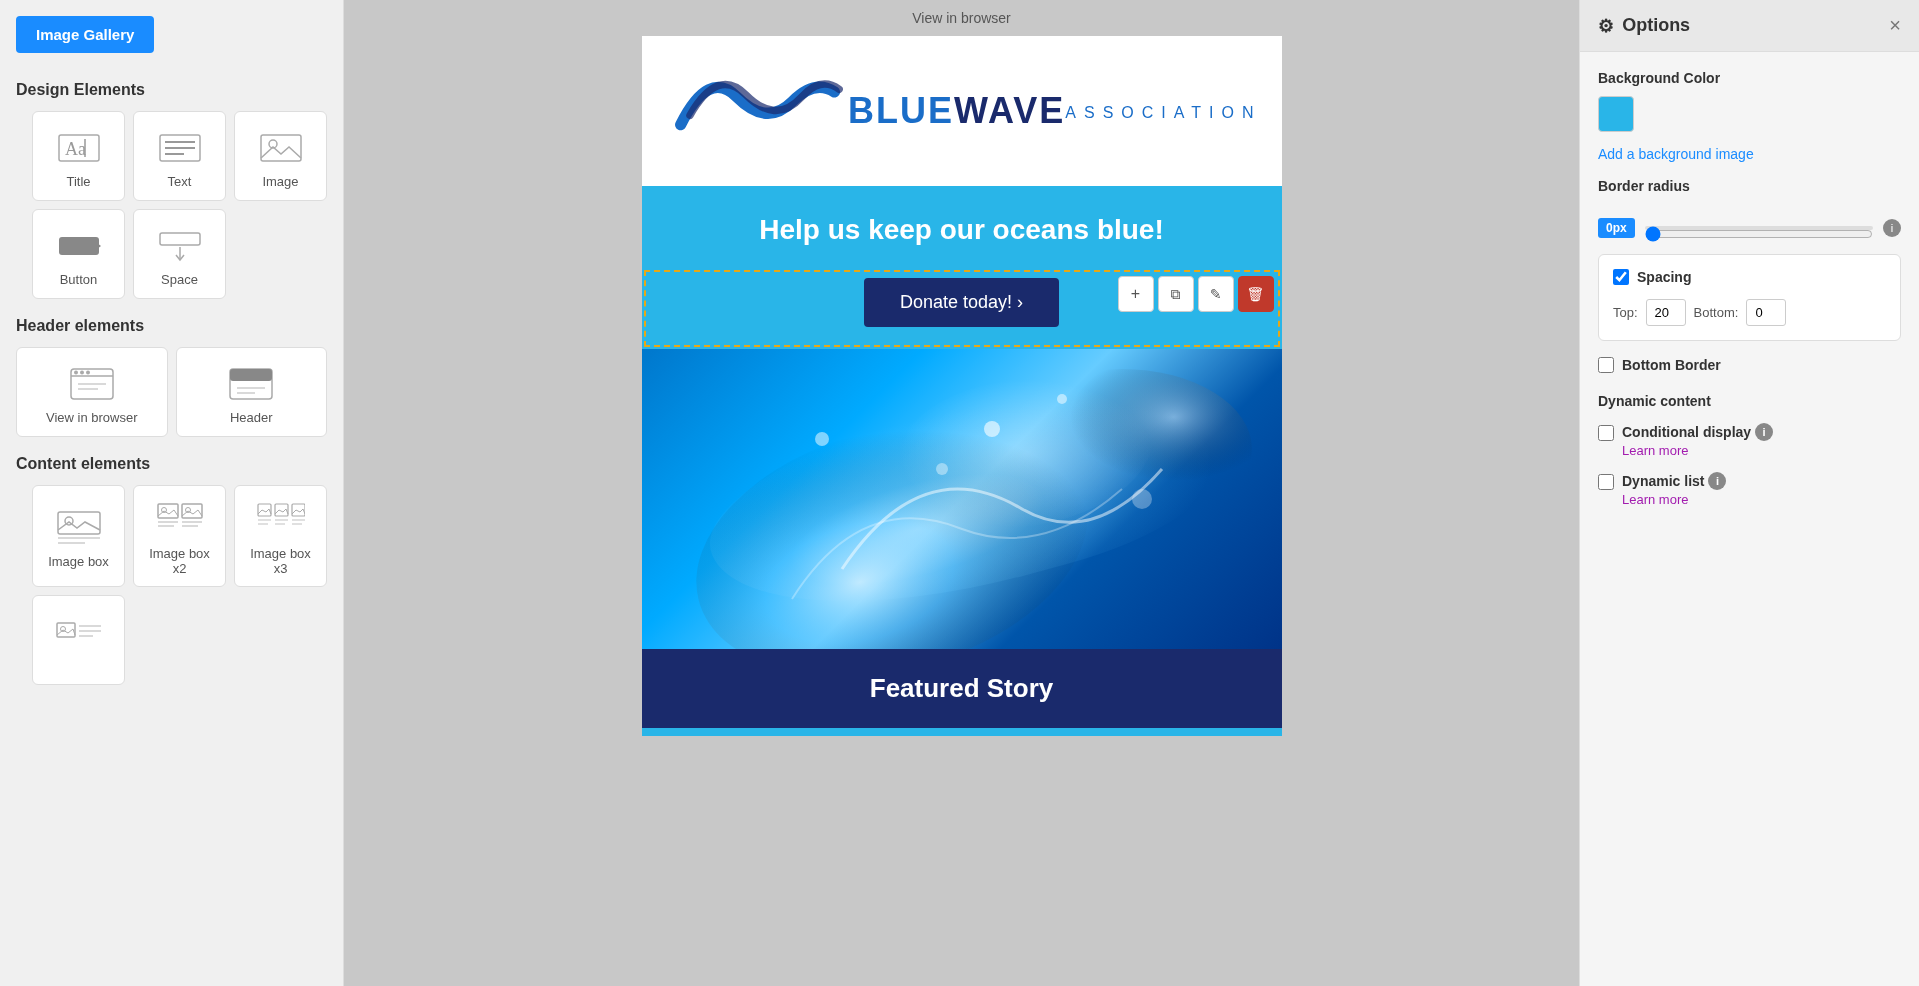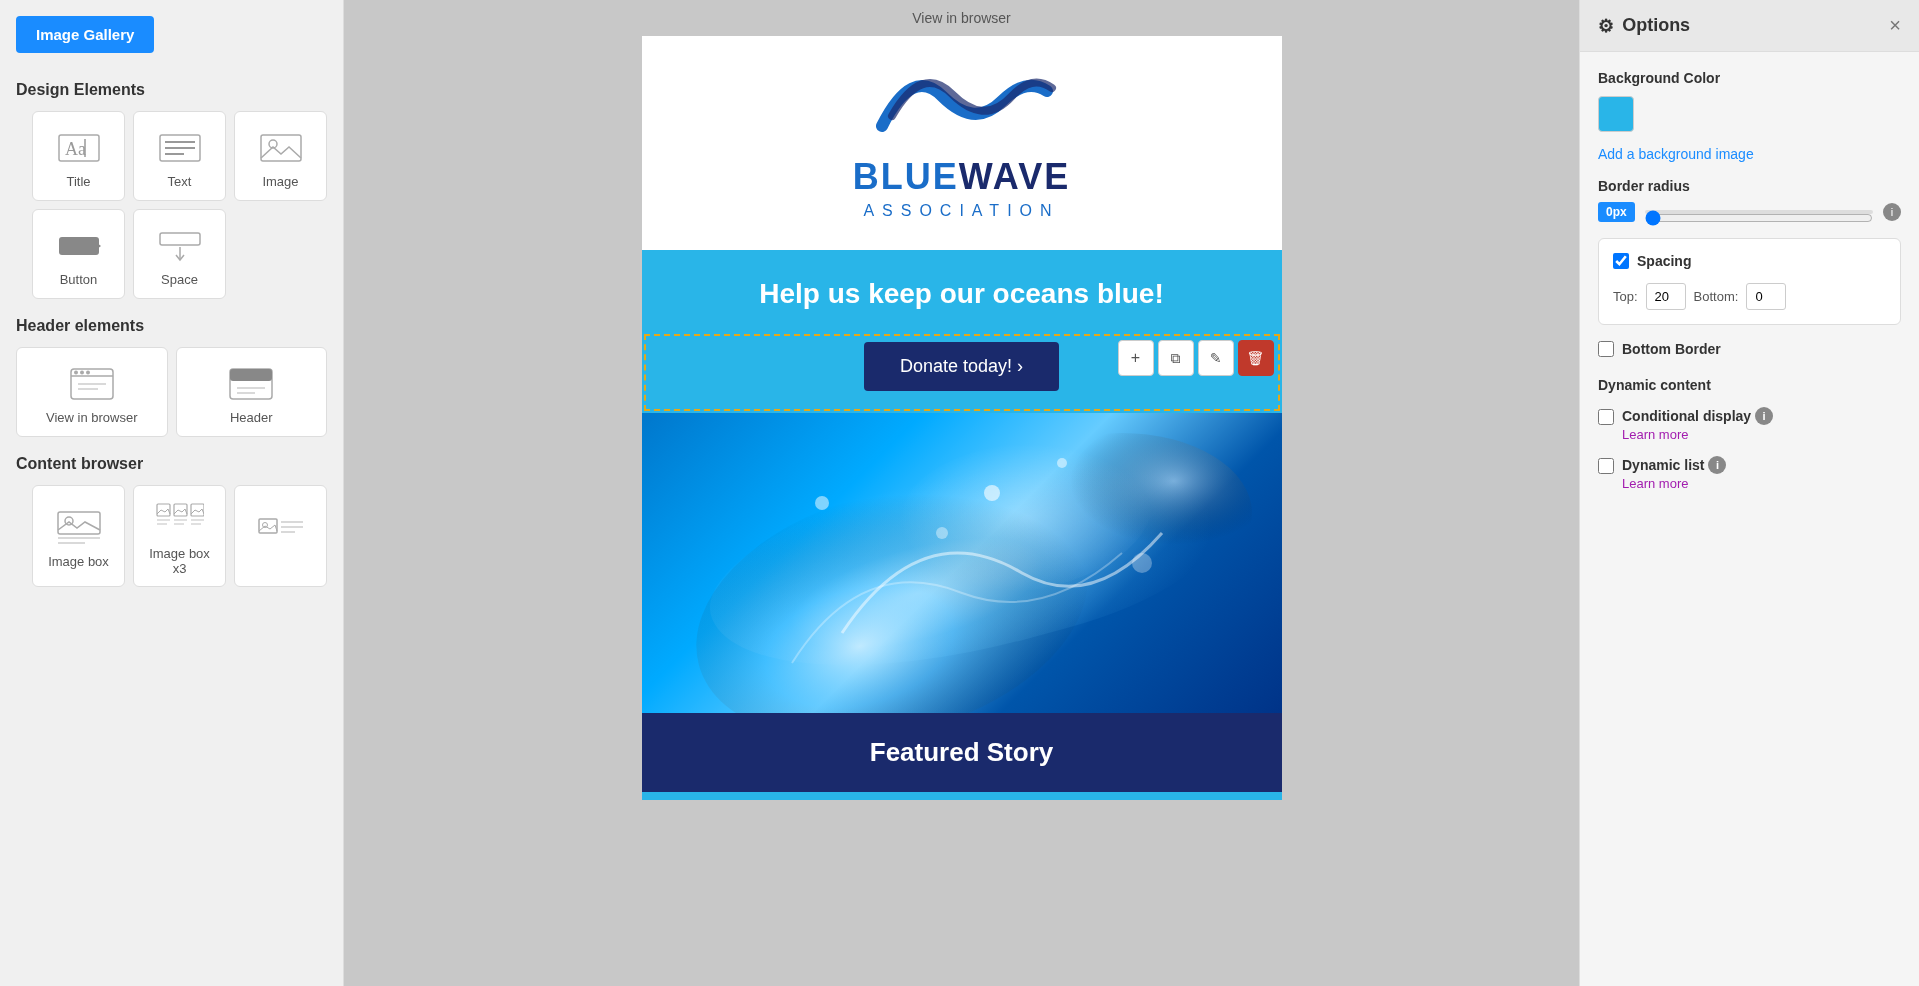--- a/index.html
+++ b/index.html
@@ -98,21 +98,21 @@
     }
 
     
     .email-header-section {
       background: white;
       padding: 30px 20px;
       text-align: center;
     }
     .email-logo {
       display: flex;
-      flex-direction: column;
+      flex-direction: row;
       align-items: center;
     }
     .wave-svg {
       margin-bottom: 10px;
     }
     .brand-name {
       font-size: 36px;
       font-weight: bold;
       letter-spacing: 2px;
     }
@@ -302,21 +302,21 @@
       font-size: 14px;
       text-decoration: none;
       display: block;
       margin-bottom: 16px;
       cursor: pointer;
     }
     .option-section-label {
       font-size: 14px;
       font-weight: bold;
       color: #333;
-      margin-bottom: 8px;
+      margin-bottom: 24px;
     }
     .border-radius-container {
       display: flex;
       align-items: center;
       gap: 10px;
       margin-bottom: 16px;
     }
     .px-badge {
       background: #1a8cff;
       color: white;
@@ -543,36 +543,53 @@
           <rect x="3" y="5" width="42" height="30" rx="3" fill="none" stroke="#aaa" stroke-width="1.5"></rect>
           <rect x="3" y="5" width="42" height="12" rx="3" fill="#888"></rect>
           <line x1="10" y1="24" x2="38" y2="24" stroke="#ccc" stroke-width="1.5"></line>
           <line x1="10" y1="29" x2="28" y2="29" stroke="#ccc" stroke-width="1.5"></line>
         </svg>
       </div>
       <span class="label">Header</span>
     </div>
   </div>
 
-  <div class="section-title">Content browser</div>
+  <div class="section-title">Content elements</div>
   <div class="element-grid">
 
     <div class="element-card">
       <div class="icon-area">
         <svg width="48" height="40" viewBox="0 0 48 40">
           <rect x="3" y="4" width="42" height="22" rx="2" fill="none" stroke="#aaa" stroke-width="1.5"></rect>
           <circle cx="14" cy="13" r="4" fill="none" stroke="#aaa" stroke-width="1.5"></circle>
           <polyline points="3,22 14,14 22,20 30,14 45,22" fill="none" stroke="#aaa" stroke-width="1.5"></polyline>
           <line x1="3" y1="30" x2="45" y2="30" stroke="#ccc" stroke-width="1.5"></line>
           <line x1="3" y1="35" x2="30" y2="35" stroke="#ccc" stroke-width="1.5"></line>
         </svg>
       </div>
       <span class="label">Image box</span>
     </div>
 
+    <div class="element-card">
+      <div class="icon-area">
+        <svg width="48" height="40" viewBox="0 0 48 40">
+          <rect x="2" y="4" width="20" height="14" rx="1" fill="none" stroke="#aaa" stroke-width="1.5"></rect>
+          <circle cx="8" cy="10" r="2.5" fill="none" stroke="#aaa" stroke-width="1"></circle>
+          <polyline points="2,16 8,11 13,14 18,10 22,16" fill="none" stroke="#aaa" stroke-width="1"></polyline>
+          <rect x="26" y="4" width="20" height="14" rx="1" fill="none" stroke="#aaa" stroke-width="1.5"></rect>
+          <circle cx="32" cy="10" r="2.5" fill="none" stroke="#aaa" stroke-width="1"></circle>
+          <polyline points="26,16 32,11 37,14 42,10 46,16" fill="none" stroke="#aaa" stroke-width="1"></polyline>
+          <line x1="2" y1="22" x2="22" y2="22" stroke="#ccc" stroke-width="1.5"></line>
+          <line x1="2" y1="26" x2="18" y2="26" stroke="#ccc" stroke-width="1.5"></line>
+          <line x1="26" y1="22" x2="46" y2="22" stroke="#ccc" stroke-width="1.5"></line>
+          <line x1="26" y1="26" x2="42" y2="26" stroke="#ccc" stroke-width="1.5"></line>
+        </svg>
+      </div>
+      <span class="label">Image box x2</span>
+    </div>
 
     <div class="element-card">
       <div class="icon-area">
         <svg width="48" height="40" viewBox="0 0 48 40">
           <rect x="1" y="4" width="13" height="12" rx="1" fill="none" stroke="#aaa" stroke-width="1.2"></rect>
           <rect x="18" y="4" width="13" height="12" rx="1" fill="none" stroke="#aaa" stroke-width="1.2"></rect>
           <rect x="35" y="4" width="13" height="12" rx="1" fill="none" stroke="#aaa" stroke-width="1.2"></rect>
           <polyline points="1,14 5,10 9,12 12,9 14,14" fill="none" stroke="#aaa" stroke-width="1"></polyline>
           <polyline points="18,14 22,10 26,12 29,9 31,14" fill="none" stroke="#aaa" stroke-width="1"></polyline>
           <polyline points="35,14 39,10 43,12 46,9 48,14" fill="none" stroke="#aaa" stroke-width="1"></polyline>

